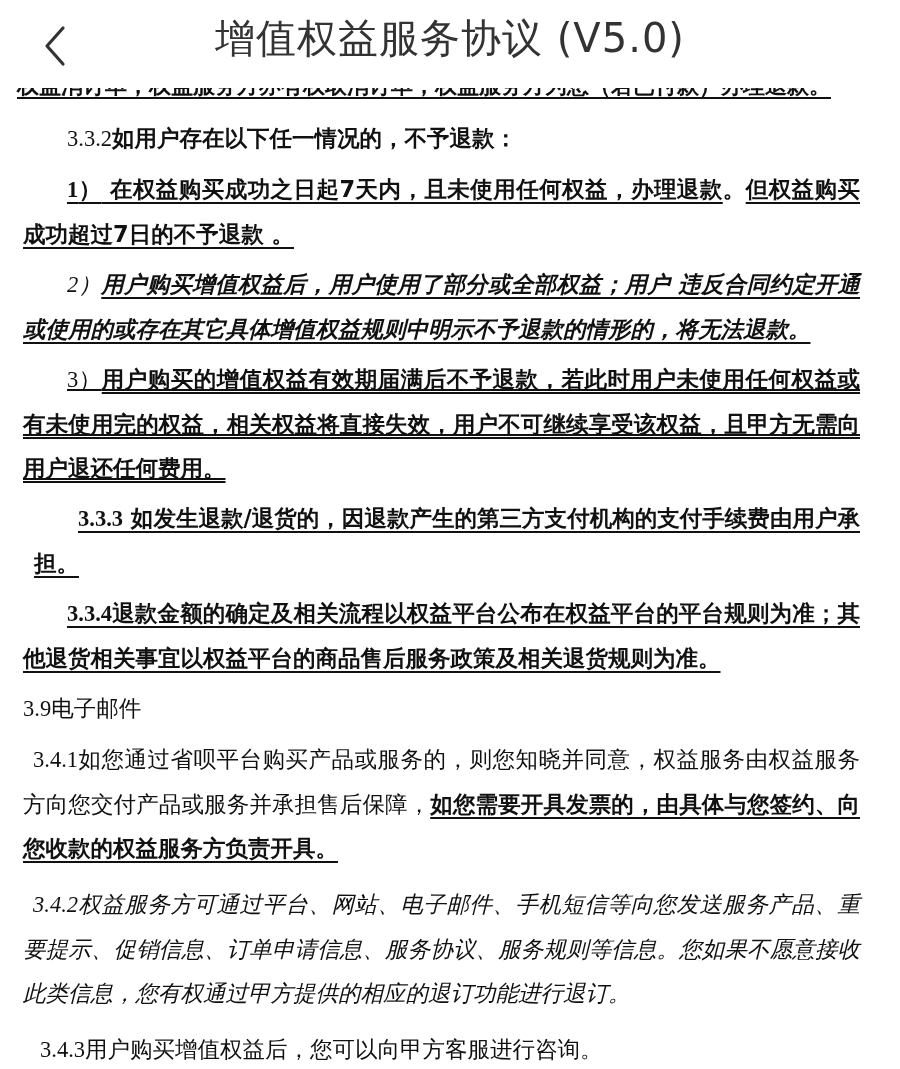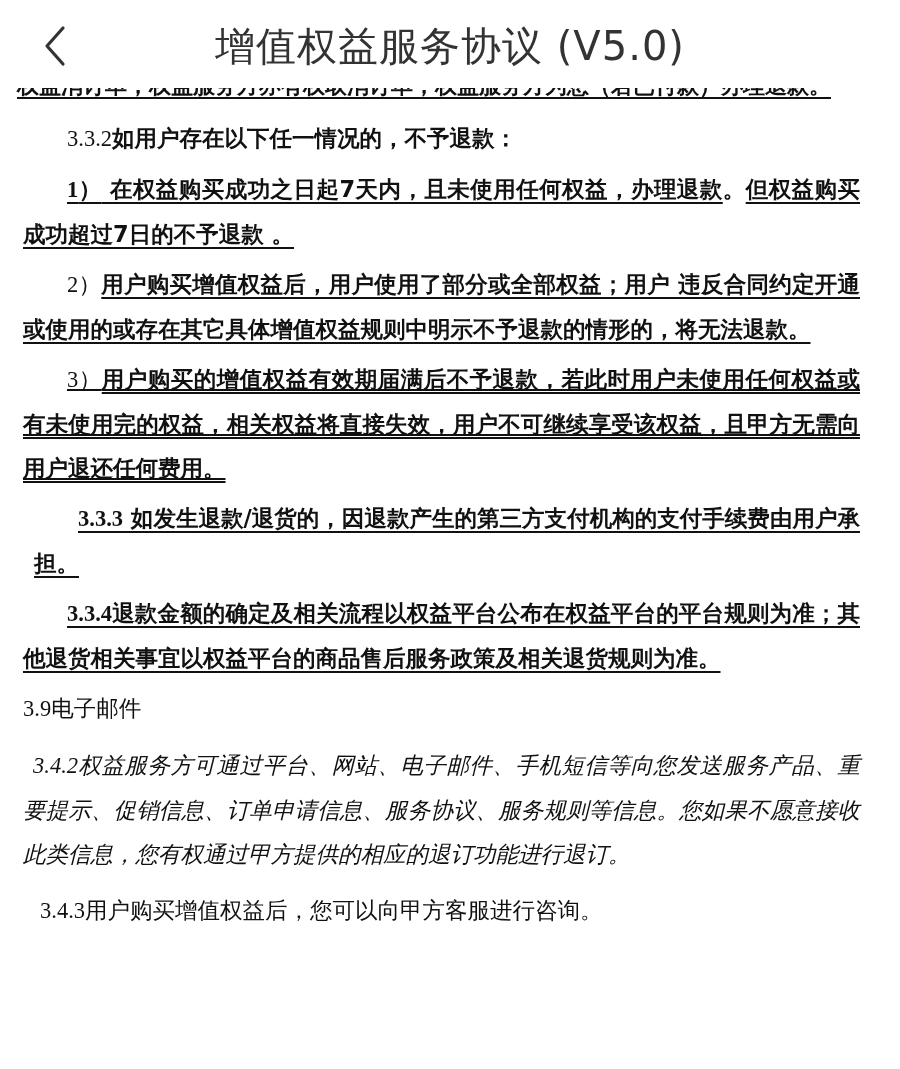--- a/index.html
+++ b/index.html
@@ -30,21 +30,21 @@
       width: 50px;
       height: 56px;
       display: flex;
       align-items: center;
       justify-content: center;
       cursor: pointer;
     }
     .nav-title {
       position: absolute;
       left: 0; right: 0;
-      top: 18px;
+      top: 10px;
       text-align: center;
       font-size: 40px;
       line-height: 56px;
       color: #333333;
       letter-spacing: 1px;
       padding-left: 0px;
     }
     .content {
       position: absolute;
       left: 0;
@@ -105,28 +105,29 @@
 <div class="content">
 
   <div class="cut-line">
     <div class="inner">权益消订单，权益服务方亦有权取消订单，权益服务方为您（若已付款）办理退款。</div>
   </div>
 
   <p class="ind2 gap" style="margin-top:14px;"><span class="serif">3.3.2</span><span class="b">如用户存在以下任一情况的，不予退款：</span></p>
 
   <p class="ind2 b" style="margin-top:6px;"><span class="u serif">1</span><span class="u">）</span><span class="u"> 在权益购买成功之日起7天内，且未使用任何权益，办理退款</span><span>。</span><span class="u">但权益购买成功超过7日的不予退款 。</span></p>
 
-  <p class="ind2" style="margin-top:6px;"><span class="serif">2）</span><span class="b u">用户购买增值权益后，用户使用了部分或全部权益；用户 违反合同约定开通或使用的或存在其它具体增值权益规则中明示不予退款的情形的，将无法退款。</span></p>
+  <p class="ind2" style="margin-top:6px;font-style:italic;"><span class="serif">2）</span><span class="b u">用户购买增值权益后，用户使用了部分或全部权益；用户 违反合同约定开通或使用的或存在其它具体增值权益规则中明示不予退款的情形的，将无法退款。</span></p>
 
   <p class="ind2" style="margin-top:6px;text-decoration:underline;"><span class="serif">3）</span><span class="b u">用户购买的增值权益有效期届满后不予退款，若此时用户未使用任何权益或有未使用完的权益，相关权益将直接失效，用户不可继续享受该权益，且甲方无需向用户退还任何费用。</span></p>
 
   <p class="ind2 b" style="margin-top:6px;padding-left:28px;"><span class="serif u">3.3.3</span><span class="u">  如发生退款/退货的，因退款产生的第三方支付机构的支付手续费由用户承担。</span></p>
 
   <p class="ind2 b" style="margin-top:6px;"><span class="serif u">3.3.4</span><span class="u">退款金额的确定及相关流程以权益平台公布在权益平台的平台规则为准；其他退货相关事宜以权益平台的商品售后服务政策及相关退货规则为准。</span></p>
 
   <p style="margin-top:6px;"><span class="serif">3.9</span><span>电子邮件</span></p>
 
+  <p class="ind1" style="margin-top:6px;"><span class="serif">3.4.1</span><span>如您通过省呗平台购买产品或服务的，则您知晓并同意，权益服务由权益服务方向您交付产品或服务并承担售后保障，</span><span class="b u">如您需要开具发票的，由具体与您签约、向您收款的权益服务方负责开具。</span></p>
 
   <p class="ind1" style="margin-top:12px;font-style:italic;"><span class="serif">3.4.2</span><span>权益服务方可通过平台、网站、电子邮件、手机短信等向您发送服务产品、重要提示、促销信息、订单申请信息、服务协议、服务规则等信息。您如果不愿意接收此类信息，您有权通过甲方提供的相应的退订功能进行退订。</span></p>
 
   <p class="ind1b" style="margin-top:12px;"><span class="serif">3.4.3</span><span>用户购买增值权益后，您可以向甲方客服进行咨询。</span></p>
 
 </div>
 
 </body></html>

